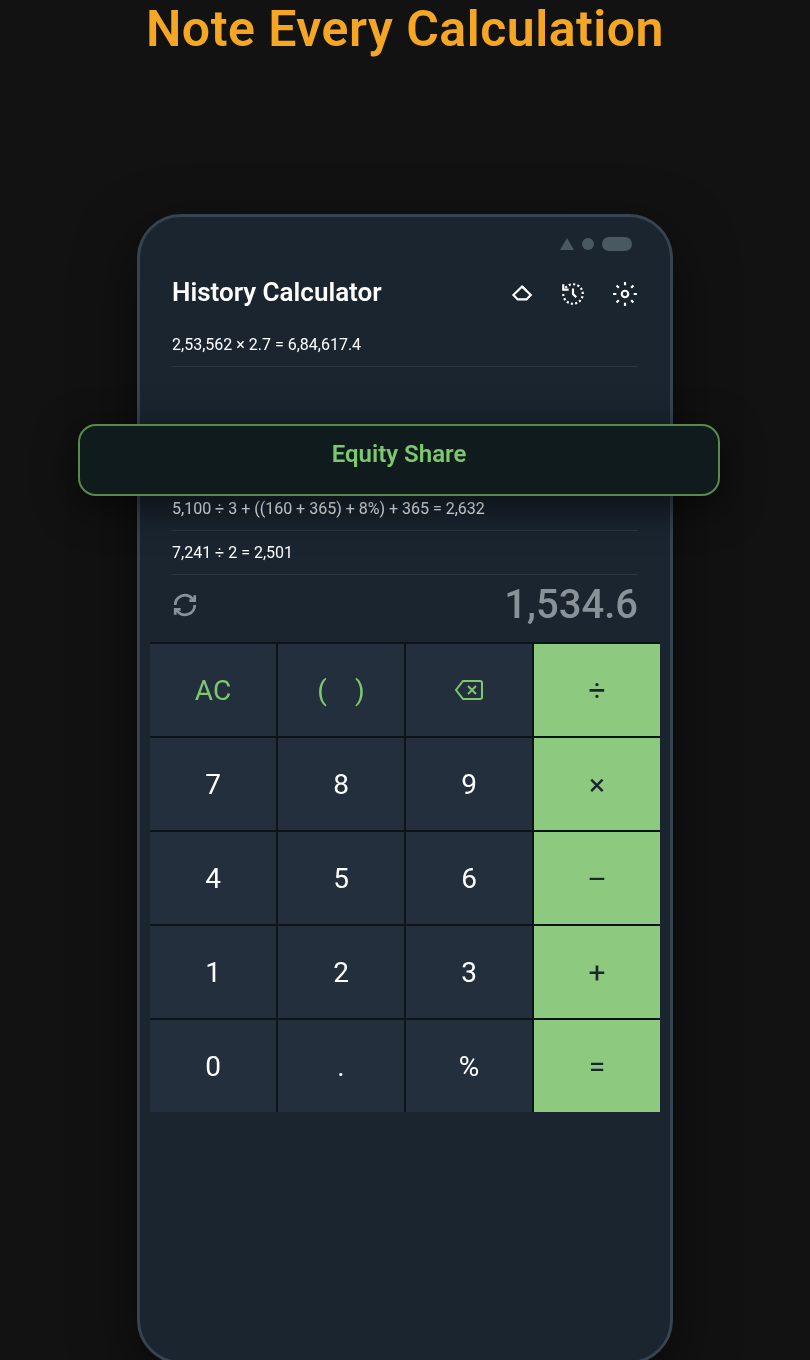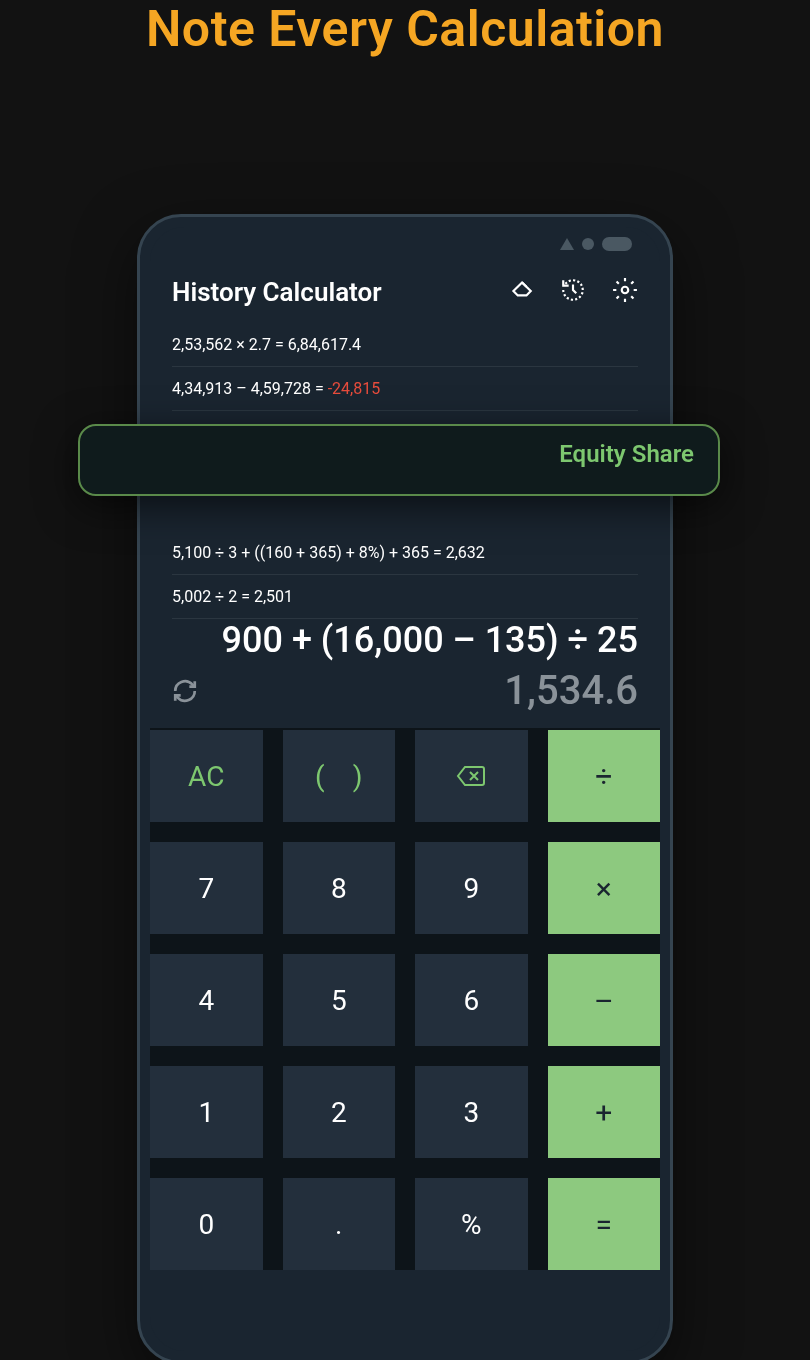--- a/index.html
+++ b/index.html
@@ -4,38 +4,38 @@
 <style>
 *{margin:0;padding:0;box-sizing:border-box;font-family:-apple-system,BlinkMacSystemFont,"Segoe UI",Roboto,sans-serif}
 body{background:#121212;width:810px;height:1360px;overflow:hidden;position:relative}
 .headline{color:#F5A623;font-size:50px;font-weight:600;text-align:center;letter-spacing:.5px}
 .phone{position:absolute;left:50%;transform:translateX(-50%);top:214px;width:536px;height:1150px;background:#1a2530;border-radius:44px;border:3px solid #354450;padding:10px;box-shadow:0 20px 60px rgba(0,0,0,.5)}
 .screen{width:100%;height:100%;background:#1a2530;border-radius:34px;overflow:hidden;position:relative}
 .statusbar{height:28px;display:flex;justify-content:flex-end;align-items:center;gap:8px;padding:6px 28px 0 0}
 .tri{width:0;height:0;border-left:7px solid transparent;border-right:7px solid transparent;border-bottom:12px solid #4a5862}
 .dot{width:12px;height:12px;border-radius:50%;background:#4a5862}
 .batt{width:30px;height:14px;border-radius:7px;background:#4a5862}
-.appbar{display:flex;align-items:flex-start;padding:22px 22px 16px 22px}
+.appbar{display:flex;align-items:flex-end;padding:22px 22px 16px 22px}
 .title{color:#fff;font-size:26px;font-weight:600;flex:1}
 .ico{width:26px;height:26px;margin-left:26px;cursor:pointer}
 .hist{padding:0 22px}
 .row{color:#fff;font-size:16px;padding:12px 0;border-bottom:1px solid rgba(255,255,255,.08);white-space:nowrap}
 .row.last{border-bottom:none}
 .neg{color:#e74c3c}
 .note{color:#7dc76f;font-size:17px;padding:12px 0 4px 0}
-.callout{position:absolute;left:78px;right:90px;top:424px;background:#0f1b1c;border:2px solid #5a8a4a;border-radius:18px;padding:14px 24px 16px 24px;text-align:right;box-shadow:0 10px 40px rgba(0,0,0,.6);z-index:10}
+.callout{position:absolute;left:78px;right:90px;top:424px;background:#0f1b1c;border:2px solid #5a8a4a;border-radius:18px;padding:14px 24px 16px 24px;text-align:center;box-shadow:0 10px 40px rgba(0,0,0,.6);z-index:10}
 .callout-title{color:#7dc76f;font-size:24px;font-weight:600;margin-bottom:10px}
 .callout-expr{color:#fff;font-size:23px}
 .spacer{height:120px}
 .current{padding:0 22px;text-align:right}
 .expr{color:#fff;font-size:36px;font-weight:500;white-space:nowrap}
 .resline{display:flex;align-items:center;padding:6px 0 14px 0}
 .refresh{width:26px;height:26px;cursor:pointer}
 .result{flex:1;color:#8a9299;font-size:40px;font-weight:500;text-align:right}
-.keys{display:grid;grid-template-columns:repeat(4,1fr);grid-template-rows:repeat(5,92px);gap:20px;background:#0d1419;padding-top:2px}
+.keys{display:grid;grid-template-columns:repeat(4,1fr);grid-template-rows:repeat(5,92px);gap:2px;background:#0d1419;padding-top:2px}
 .key{display:flex;align-items:center;justify-content:center;background:#232f3c;color:#fff;font-size:28px;cursor:pointer;user-select:none}
 .key.fn{color:#7dc76f}
 .key.op{background:#8dc97f;color:#1a2530;font-size:30px}
 .paren{display:flex;gap:28px}
 .bksp{width:30px;height:22px}
 </style>
 </head>
 <body>
 
 <div class="headline">Note Every Calculation</div>
@@ -61,28 +61,26 @@
           <path d="M12 7v5l3 3"></path>
         </svg>
 <svg class="ico" viewBox="0 0 24 24" fill="none" stroke="#fff" stroke-width="2">
           <circle cx="12" cy="12" r="3"></circle>
           <path d="M12 1v3m0 16v3M4.2 4.2l2.1 2.1m11.4 11.4l2.1 2.1M1 12h3m16 0h3M4.2 19.8l2.1-2.1m11.4-11.4l2.1-2.1"></path>
         </svg>
 </div>
 
 <div class="hist">
 <div class="row">2,53,562  ×  2.7  =  6,84,617.4</div>
-<div class="row"><span>4,34,913  –  4,59,728  =  </span><span class="neg">-24,815</span></div>
 <div class="spacer"></div>
 <div class="row">5,100  ÷  3  +  ((160  +  365)  +  8%)  +  365  =  2,632</div>
-<div class="row">5,002  ÷  2  =  2,501</div>
+<div class="row">7,241  ÷  2  =  2,501</div>
 </div>
 
 <div class="current">
-<div class="expr">900 + (16,000 – 135) ÷ 25</div>
 <div class="resline">
 <svg class="refresh" viewBox="0 0 24 24" fill="none" stroke="#8a9299" stroke-width="2.5">
             <path d="M21 12a9 9 0 0 1-15.5 6.3L3 16"></path>
             <path d="M3 12a9 9 0 0 1 15.5-6.3L21 8"></path>
             <path d="M21 3v5h-5M3 21v-5h5"></path>
           </svg>
 <div class="result">1,534.6</div>
 </div>
 </div>
 

